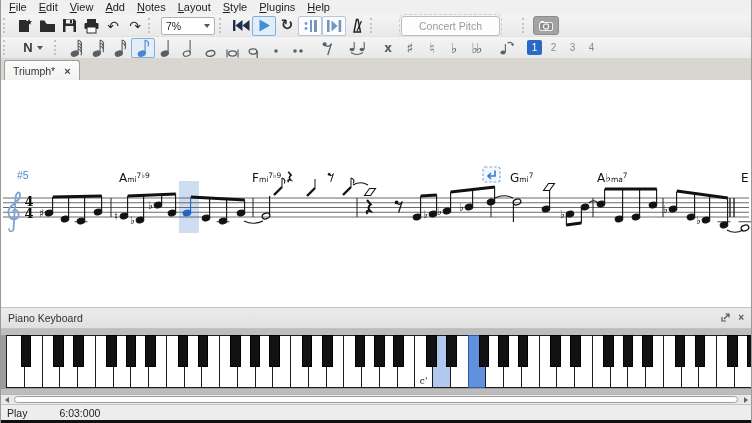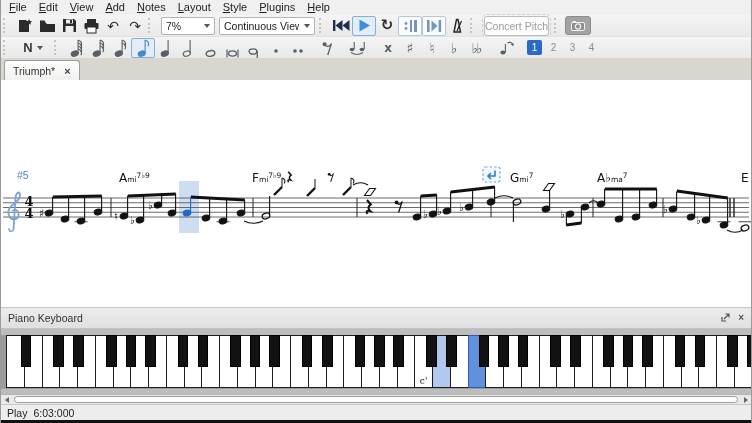--- a/index.html
+++ b/index.html
@@ -20,22 +20,22 @@
   .sep{width:5px;height:15px;border-left:2px dotted #c3c3c3;margin:0 4px 0 2px;}
   .tbtn{width:22px;height:19px;display:flex;align-items:center;justify-content:center;flex:0 0 auto;}
   .tbtn.boxed{border:1px solid #b9c6d6;background:#fbfcfe;border-radius:2px;height:18px;}
   .tbtn.activebox{border:1px solid #85aed8;background:#e3edf9;border-radius:2px;height:18px;}
   .glyphbtn{font-family:"DejaVu Sans",sans-serif;font-size:14px;color:#2d2d2d;line-height:1;}
   .select{height:18px;background:#fff;border:1px solid #b3b3b3;border-radius:2px;display:flex;
     align-items:center;font-size:10.5px;color:#222;padding:0 4px;box-sizing:border-box;margin:0 2px;}
   .select .val{flex:1;white-space:nowrap;overflow:hidden;}
   .chev{width:0;height:0;border-left:3.5px solid transparent;border-right:3.5px solid transparent;
     border-top:4px solid #555;margin-left:5px;}
-  .cpitch{height:18px;padding:0 0;background:#fdfdfd;border:1px solid #bcbcbc;border-radius:3px;
-    color:#9b9b9b;font-size:10.5px;display:flex;align-items:center;outline:1px dashed #cfcfcf;outline-offset:1px;margin:0 3px;}
+  .cpitch{height:18px;padding:0 17px;background:#fdfdfd;border:1px solid #bcbcbc;border-radius:3px;
+    color:#9b9b9b;font-size:10.5px;display:flex;align-items:center;outline:1px dashed #cfcfcf;outline-offset:1px;margin:0 20px;}
   .cam{width:24px;height:17px;background:#a3a3a3;border:1px solid #8d8d8d;border-radius:3px;
     display:flex;align-items:center;justify-content:center;}
   .vbtn{width:15px;height:15px;border-radius:2px;display:flex;align-items:center;justify-content:center;
     font-size:10px;color:#88889a;margin:0 2px;}
   .vbtn.active{background:#2a6ac6;color:#fff;}
   .ninput{display:flex;align-items:center;gap:3px;padding:0 4px;}
   .ninput .N{font-size:13px;font-weight:bold;color:#3a3a3a;}
 
   
   .tabbar{top:58px;height:30px;background:#d9d6d0;border-bottom:1px solid #a8a8a8;box-sizing:border-box;}
@@ -62,21 +62,21 @@
   .hsb{position:absolute;left:0;right:0;top:65px;height:10px;background:#e9e9e9;border-top:1px solid #b5b5b5;box-sizing:border-box;}
   .hsb .arr{position:absolute;top:0;width:11px;height:9px;display:flex;align-items:center;justify-content:center;}
   .hsb .thumb{position:absolute;left:13px;right:13px;top:1px;height:7px;background:#fcfcfc;border:1px solid #9e9e9e;border-radius:4px;box-sizing:border-box;}
   .tri-l{width:0;height:0;border-top:3px solid transparent;border-bottom:3px solid transparent;border-right:4px solid #666;}
   .tri-r{width:0;height:0;border-top:3px solid transparent;border-bottom:3px solid transparent;border-left:4px solid #666;}
 
   
   .status{top:404px;height:16px;background:#ededed;border-top:1px solid #c6c6c6;box-sizing:border-box;
     display:flex;align-items:center;font-size:10.5px;color:#1d1d1d;padding:0 6px;}
   .status .left{flex:1;white-space:nowrap;}
-  .status .right{display:flex;gap:6px;}
+  .status .right{display:flex;gap:32px;}
   .bottombar{top:420px;height:3px;background:#111;}
 </style>
 </head>
 <body>
 
 <div class="window">
 
   <div class="row menubar" id="menubar">
       <div class="menuitem"><u>F</u>ile</div>
       <div class="menuitem"><u>E</u>dit</div>
@@ -120,24 +120,20 @@
       </span>
       <span class="tbtn">
         <span class="glyphbtn">↶</span>
       </span>
       <span class="tbtn">
         <span class="glyphbtn">↷</span>
       </span>
       <span class="sep"></span>
       <span class="select" style="width: 54px;">
         <span class="val">7%</span>
-        <span class="chev"></span>
-      </span>
-      <span class="select" style="width: 96px;">
-        <span class="val">Continuous View</span>
         <span class="chev"></span>
       </span>
       <span class="sep"></span>
       <span class="tbtn">
         <svg width="18" height="13" viewBox="0 0 18 13">
           <rect x="1" y="1" width="2.4" height="11" fill="#1d2f4d"></rect>
           <path d="M10.5,1 L3.5,6.5 L10.5,12 z" fill="#1d2f4d"></path>
           <path d="M17.5,1 L10.5,6.5 L17.5,12 z" fill="#1d2f4d"></path>
         </svg>
       </span>

